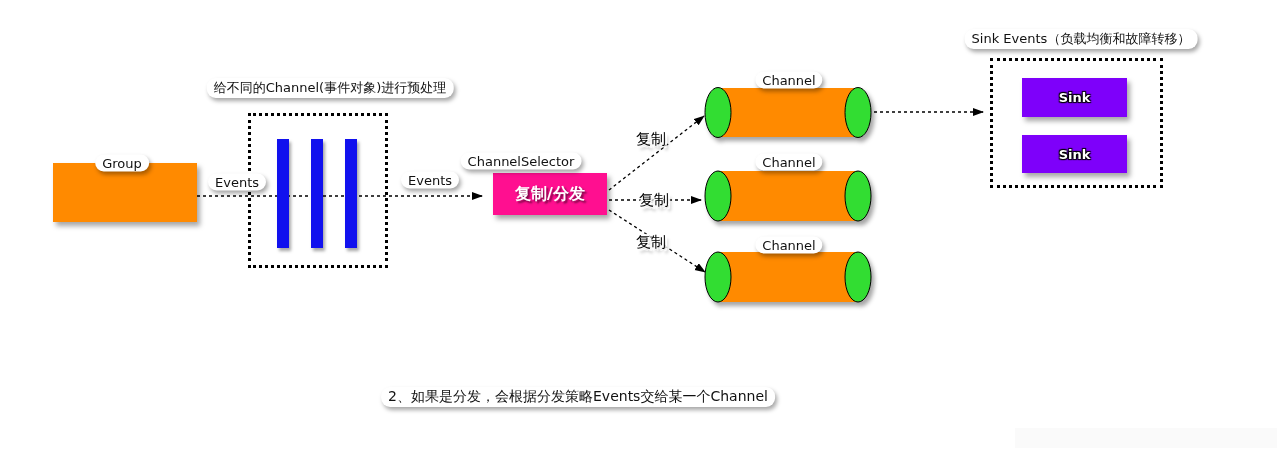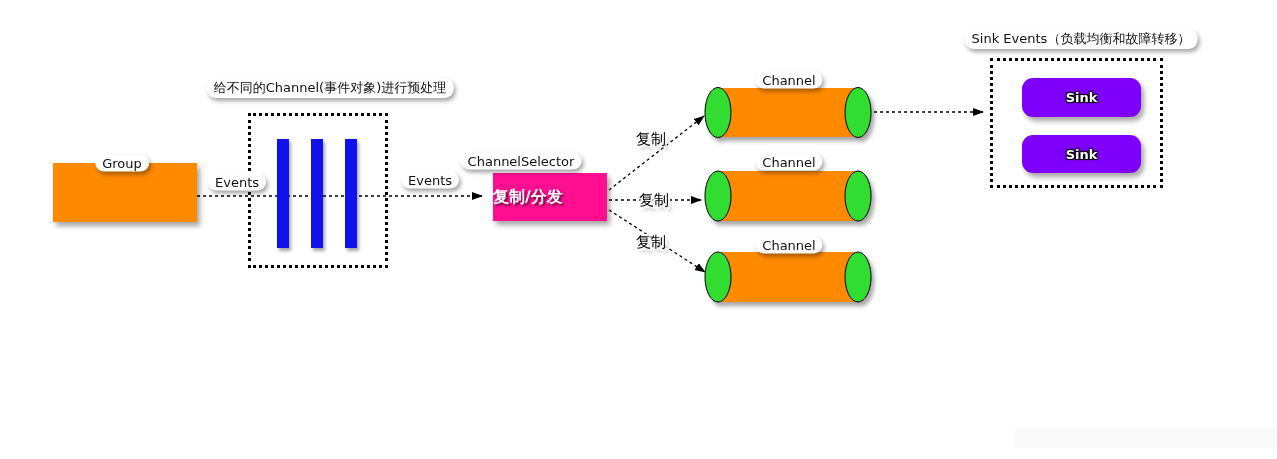--- a/index.html
+++ b/index.html
@@ -6,24 +6,24 @@
   #canvas{
     position:relative; width:1277px; height:459px; overflow:hidden;
     background:#fff; font-family:"DejaVu Sans","Liberation Sans",sans-serif;
   }
   svg{position:absolute;left:0;top:0;}
   .arrow{stroke:#000;stroke-width:1.3;stroke-dasharray:3 3;fill:none;marker-end:url(#ah);}
   .cyl-body{fill:var(--orange);}
   .cyl-cap{fill:var(--green);stroke:#000;stroke-width:1;}
   .box{position:absolute;box-shadow:3px 4px 5px rgba(0,0,0,.35);}
   .source-box{left:53px;top:163px;width:144px;height:59px;background:var(--orange);}
-  .selector-box{left:493px;top:173px;width:114px;height:48px;background:var(--pink);
-    display:flex;align-items:center;}
+  .selector-box{left:493px;top:173px;width:114px;height:42px;background:var(--pink);
+    display:flex;align-items:center;justify-content:center;}
   .selector-box .lbl{color:#fff;font-weight:bold;font-size:16px;text-shadow:2px 2px 2px rgba(0,0,0,.55);}
-  .sink-box{left:1022px;width:119px;background:var(--purple);display:flex;align-items:center;justify-content:center;border-radius:11px;}
+  .sink-box{left:1022px;width:105px;background:var(--purple);display:flex;align-items:center;justify-content:center;}
   .sink-box .lbl{color:#fff;font-size:13px;font-weight:bold;
     text-shadow:-1px -1px 1px #000,1px -1px 1px #000,-1px 1px 1px #000,1px 1px 1px #000;}
   .sink-1{top:78px;height:39px;}
   .sink-2{top:135px;height:38px;}
   .dotted-box{position:absolute;border:3px dotted #000;background:transparent;}
   .interceptor-box{left:248px;top:113px;width:134px;height:149px;}
   .sinkgroup-box{left:990px;top:58px;width:167px;height:124px;}
   .bar{position:absolute;background:var(--blue);width:12px;height:109px;top:139px;
     box-shadow:2px 3px 3px rgba(0,0,0,.35);}
   .bar1{left:277px;} .bar2{left:311px;} .bar3{left:345px;}
@@ -100,15 +100,16 @@
   <div class="badge" style="left:521px;top:161px;">ChannelSelector</div>
   <div class="badge" style="left:789px;top:80px;">Channel</div>
   <div class="badge" style="left:789px;top:162px;">Channel</div>
   <div class="badge" style="left:789px;top:245px;">Channel</div>
   <div class="badge" style="left:1081px;top:39px;">Sink Events（负载均衡和故障转移）</div>
 
   <div class="copy-label" style="left:651px;top:139px;">复制</div>
   <div class="copy-label" style="left:654px;top:200px;">复制</div>
   <div class="copy-label" style="left:651px;top:242px;">复制</div>
 
+  <div class="badge note" style="left:578px;top:397px;">2、如果是分发，会根据分发策略Events交给某一个Channel</div>
 
   <div class="watermark"></div>
 </div>
 
 </body></html>

